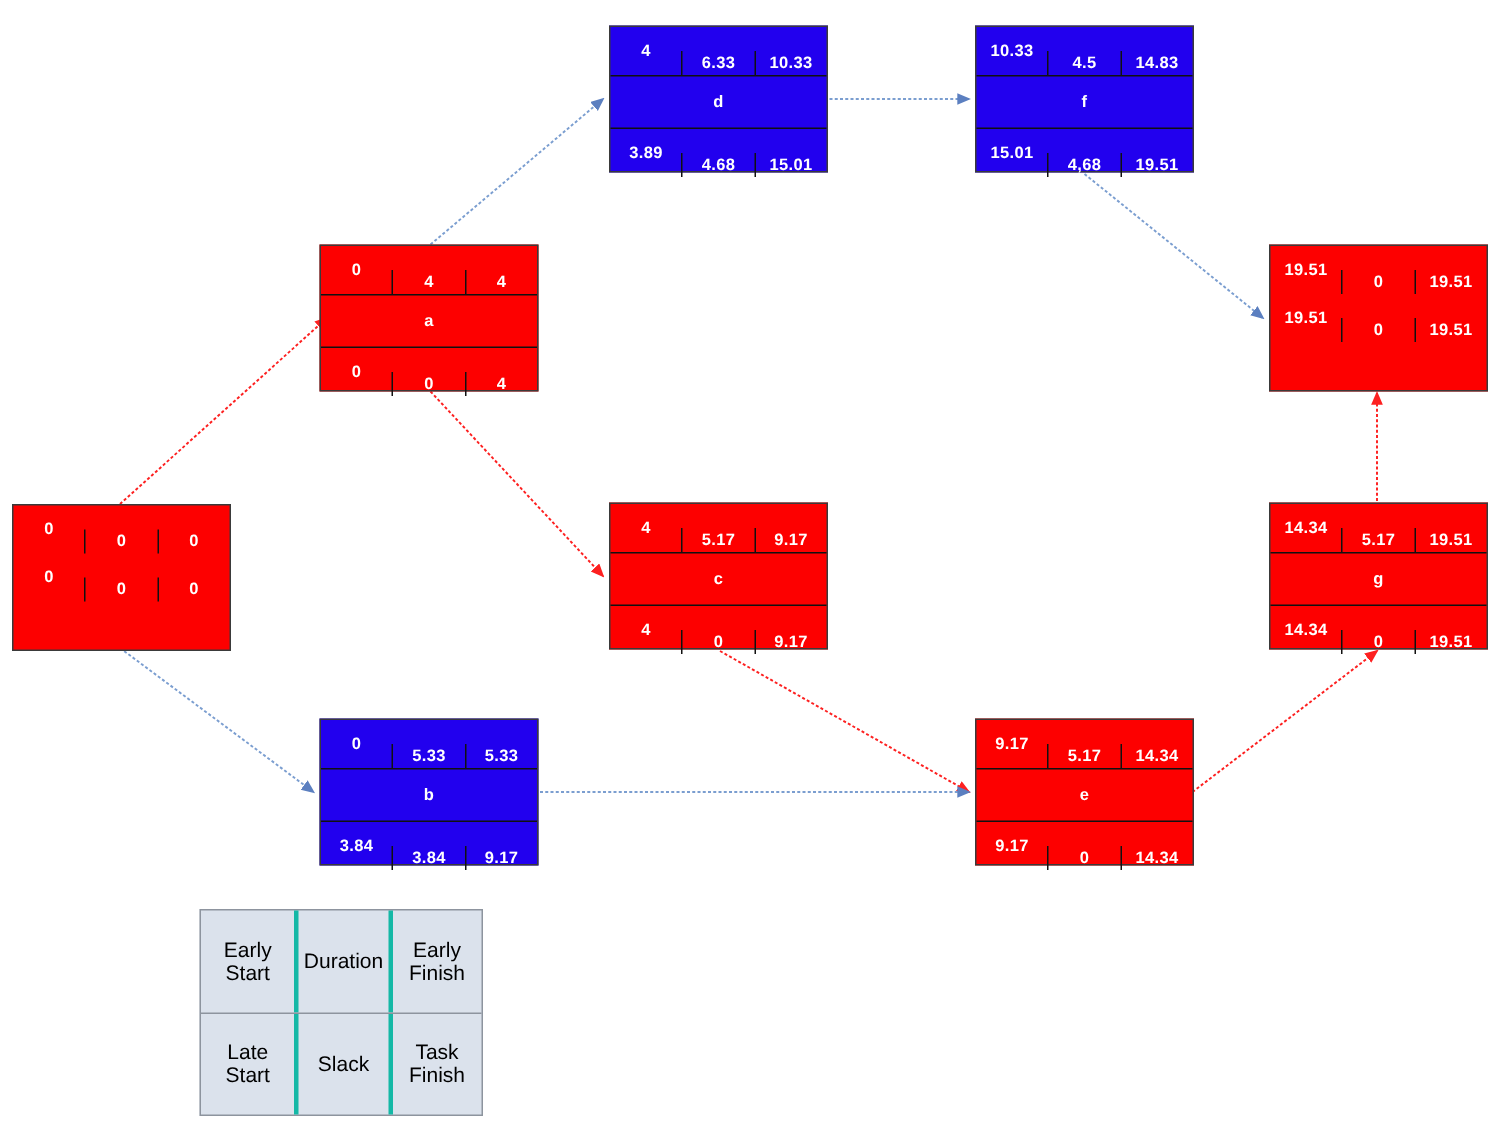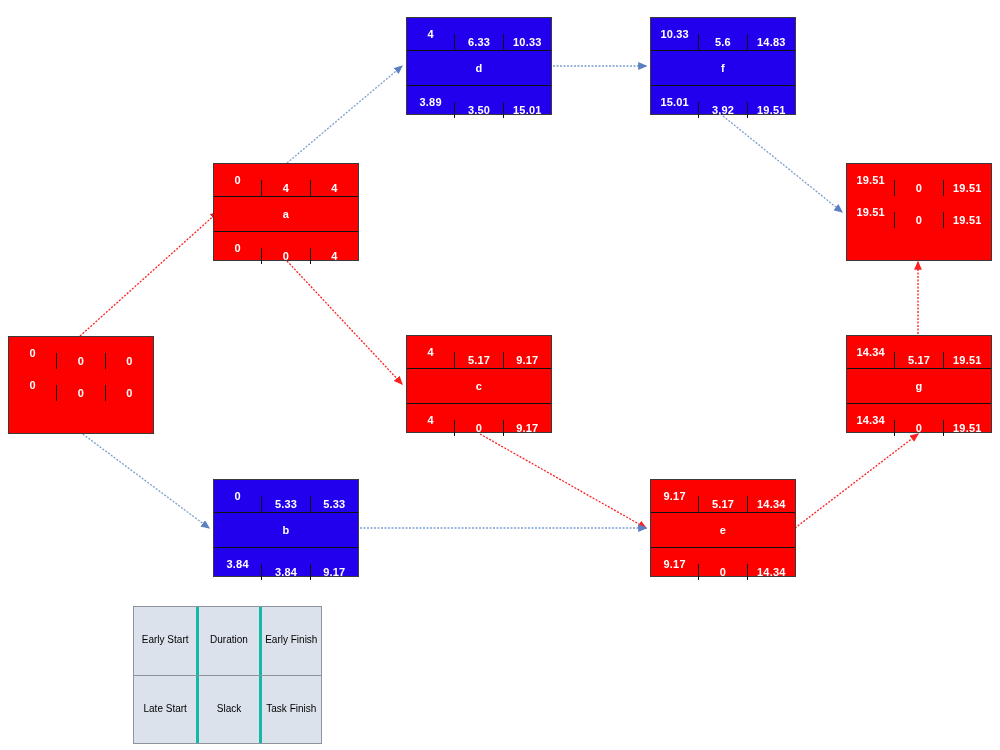--- a/index.html
+++ b/index.html
@@ -84,21 +84,21 @@
     flex: 1 1 33.3333%;
   }
   #legend .lrow + .lrow { border-top: 1px solid #8d949e; }
   #legend .lcell {
     flex: 1 1 33.3333%;
     display: flex;
     align-items: center;
     justify-content: center;
     text-align: center;
     color: #000000;
-    font-size: 10px;
+    font-size: 14px;
     line-height: 1.08;
     font-family: "Liberation Sans", sans-serif;
     padding: 0 2px;
     box-sizing: border-box;
   }
   #legend .lcell + .lcell { border-left: 3px solid #14b8a6; }
   #legend .lcell.wide { flex: 1 1 100%; }
 </style>
 </head>
 <body>
@@ -190,21 +190,21 @@
         <div class="row">
           <div class="cell">4</div>
           <div class="cell">6.33</div>
           <div class="cell">10.33</div>
         </div>
         <div class="row mid">
           <div class="cell name">d</div>
         </div>
         <div class="row">
           <div class="cell">3.89</div>
-          <div class="cell">3.50</div>
+          <div class="cell">4.68</div>
           <div class="cell">15.01</div>
         </div>
       </div>
       <div class="node critical" style="left: 650px; top: 479px;">
         <div class="row">
           <div class="cell">9.17</div>
           <div class="cell">5.17</div>
           <div class="cell">14.34</div>
         </div>
         <div class="row mid">
@@ -212,29 +212,29 @@
         </div>
         <div class="row">
           <div class="cell">9.17</div>
           <div class="cell">0</div>
           <div class="cell">14.34</div>
         </div>
       </div>
       <div class="node normal" style="left: 650px; top: 17px;">
         <div class="row">
           <div class="cell">10.33</div>
-          <div class="cell">5.6</div>
+          <div class="cell">4.5</div>
           <div class="cell">14.83</div>
         </div>
         <div class="row mid">
           <div class="cell name">f</div>
         </div>
         <div class="row">
           <div class="cell">15.01</div>
-          <div class="cell">3,92</div>
+          <div class="cell">4,68</div>
           <div class="cell">19.51</div>
         </div>
       </div>
       <div class="node critical" style="left: 846px; top: 335px;">
         <div class="row">
           <div class="cell">14.34</div>
           <div class="cell">5.17</div>
           <div class="cell">19.51</div>
         </div>
         <div class="row mid">

